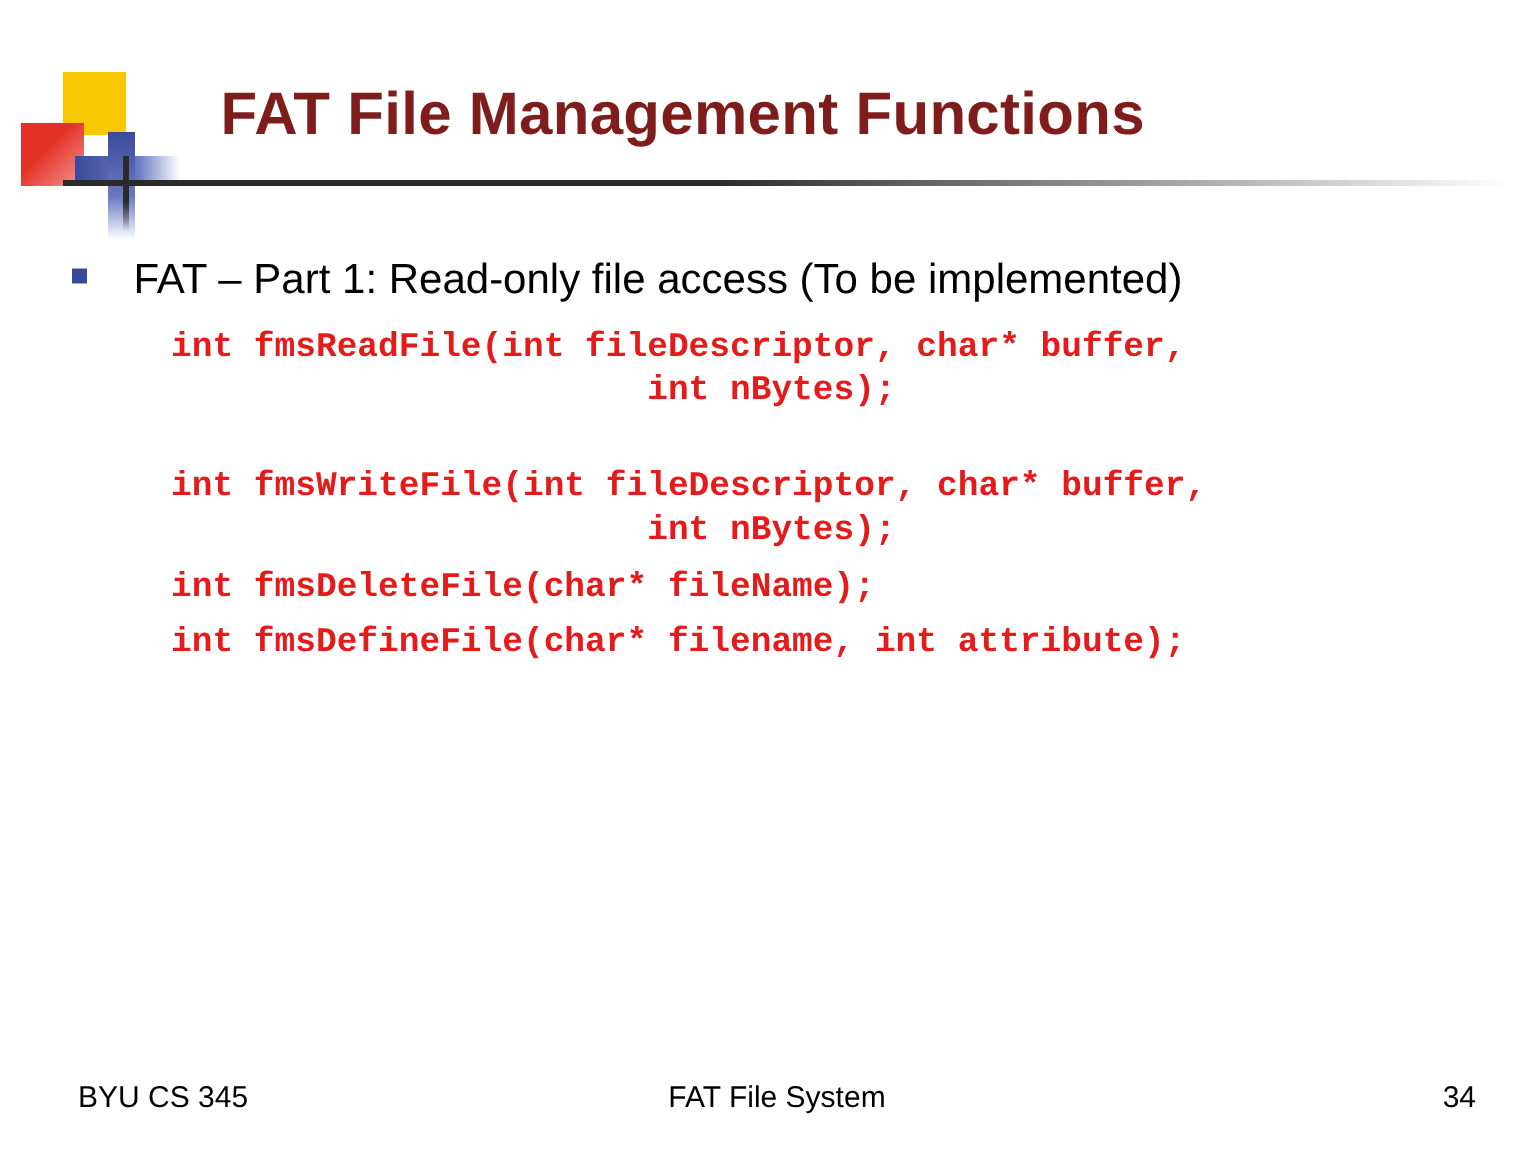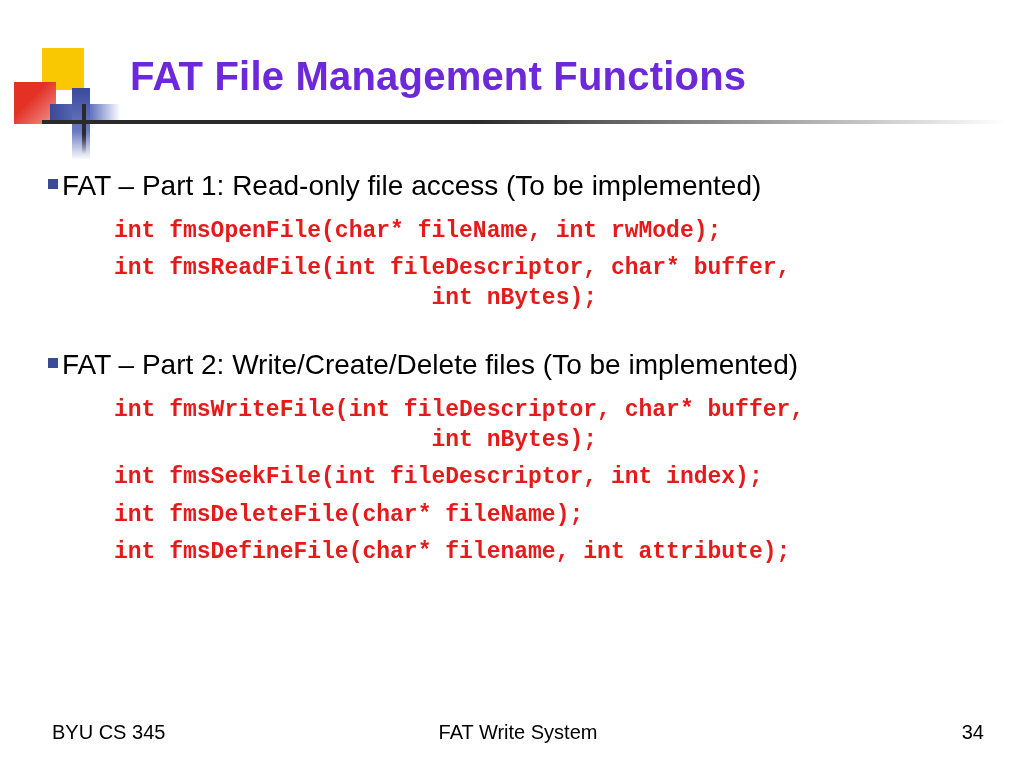--- a/index.html
+++ b/index.html
@@ -67,41 +67,41 @@
     left: 82px;
     width: 4px;
     height: 50px;
     background: linear-gradient(180deg, #2a2a2a 0%, #2a2a2a 60%, rgba(42,42,42,0) 100%);
     z-index: 2;
   }
 
   .title {
     position: absolute;
     top: 54px;
-    left: 130px;
+    left: 147px;
     font-size: 40px;
     font-weight: bold;
-    color: #6d28d9;
+    color: #7f1d1d;
     letter-spacing: .2px;
     z-index: 3;
   }
 
   .content {
     position: absolute;
     top: 168px;
     left: 48px;
     right: 28px;
   }
 
   .section { margin-bottom: 26px; }
 
   .bullet-row {
     display: flex;
     align-items: flex-start;
-    gap: 4px;
+    gap: 31px;
     margin-bottom: 14px;
   }
   .bullet-row .sq {
     width: 10px; height: 10px;
     background: #3a4a9a;
     margin-top: 11px;
     flex: 0 0 auto;
   }
   .bullet-row .bullet-text {
     font-size: 28px;
@@ -151,39 +151,33 @@
 <div class="title">FAT File Management Functions</div>
 
 <div class="content">
 
   <div class="section">
     <div class="bullet-row">
       <div class="sq"></div>
       <div class="bullet-text">FAT – Part 1: Read-only file access (To be implemented)</div>
     </div>
     <div class="code-list">
-      <div class="code-line">int fmsOpenFile(char* fileName, int rwMode);</div>
       <div class="code-line">int fmsReadFile(int fileDescriptor, char* buffer,
                        int nBytes);</div>
     </div>
   </div>
 
   <div class="section" style="margin-top:34px;">
-    <div class="bullet-row">
-      <div class="sq"></div>
-      <div class="bullet-text">FAT – Part 2: Write/Create/Delete files (To be implemented)</div>
-    </div>
     <div class="code-list">
       <div class="code-line">int fmsWriteFile(int fileDescriptor, char* buffer,
                        int nBytes);</div>
-      <div class="code-line">int fmsSeekFile(int fileDescriptor, int index);</div>
       <div class="code-line">int fmsDeleteFile(char* fileName);</div>
       <div class="code-line">int fmsDefineFile(char* filename, int attribute);</div>
     </div>
   </div>
 
 </div>
 
 <div class="footer">
   <span class="left">BYU CS 345</span>
-  <span class="center">FAT Write System</span>
+  <span class="center">FAT File System</span>
   <span class="right">34</span>
 </div>
 
 </body></html>

